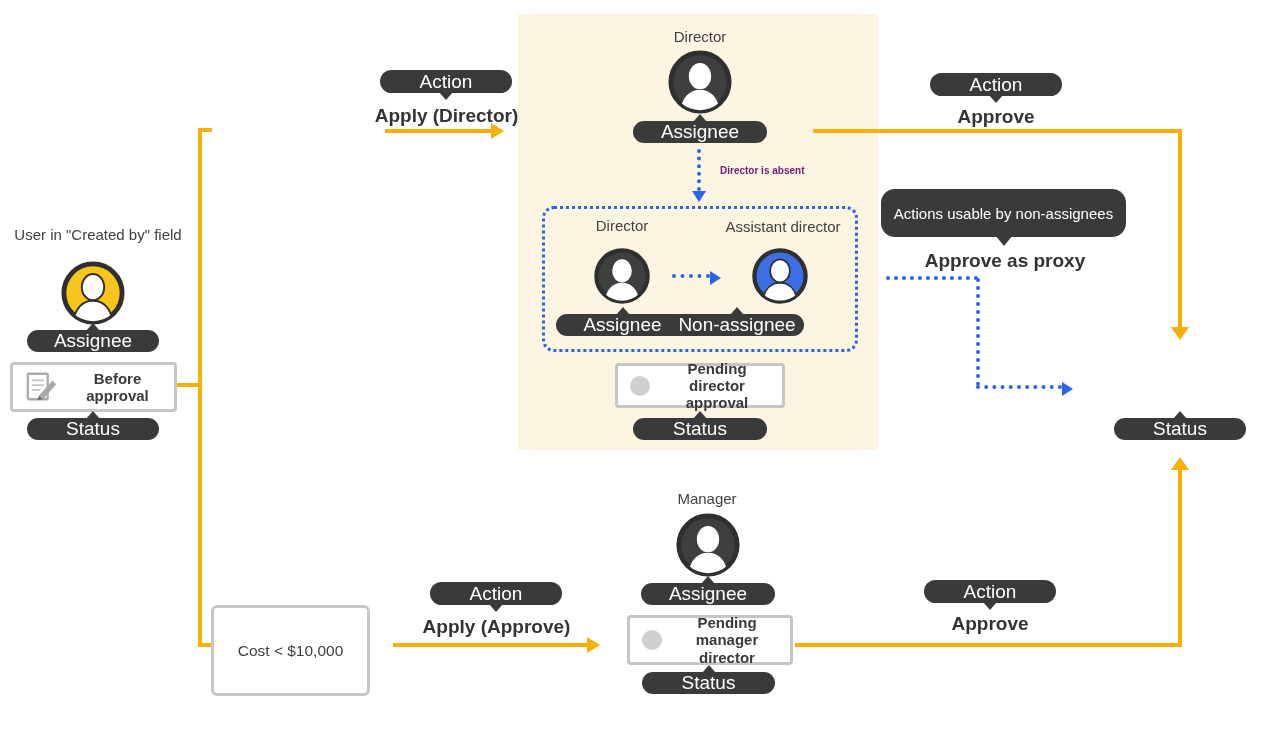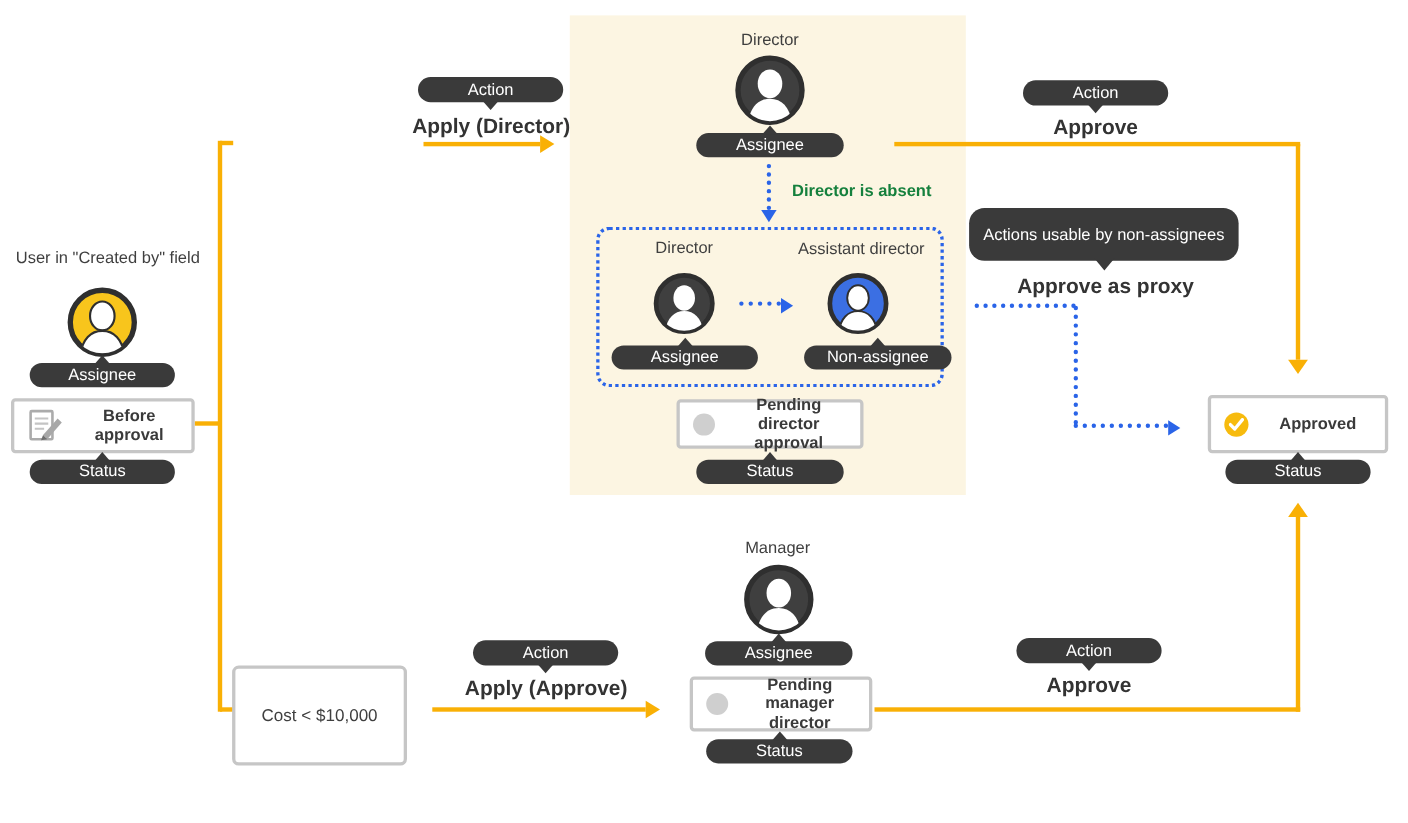--- a/index.html
+++ b/index.html
@@ -12,38 +12,38 @@
   .arrow-d{position:absolute;width:0;height:0;border-left:9px solid transparent;border-right:9px solid transparent;border-top:13px solid #f9b005;}
   .arrow-u{position:absolute;width:0;height:0;border-left:9px solid transparent;border-right:9px solid transparent;border-bottom:13px solid #f9b005;}
   
   .bdot-h{position:absolute;border-top:4px dotted #2a64e8;}
   .bdot-v{position:absolute;border-left:4px dotted #2a64e8;}
   .barrow-r{position:absolute;width:0;height:0;border-top:7px solid transparent;border-bottom:7px solid transparent;border-left:11px solid #2a64e8;}
   .barrow-d{position:absolute;width:0;height:0;border-left:7px solid transparent;border-right:7px solid transparent;border-top:11px solid #2a64e8;}
   .dashedbox{position:absolute;border:3px dotted #2a64e8;border-radius:12px;background:transparent;}
   
   .pill{position:absolute;background:#3a3a3a;color:#fff;border-radius:999px;height:22px;line-height:22px;
-    font-size:15px;text-align:center;}
+    font-size:19px;text-align:center;}
   .ptr{position:absolute;width:0;height:0;left:50%;transform:translateX(-50%);}
   .ptr.up{top:-7px;border-left:7px solid transparent;border-right:7px solid transparent;border-bottom:8px solid #3a3a3a;}
   .ptr.down{bottom:-7px;border-left:7px solid transparent;border-right:7px solid transparent;border-top:8px solid #3a3a3a;}
   .ptr.down-lg{bottom:-9px;border-left:9px solid transparent;border-right:9px solid transparent;border-top:11px solid #3a3a3a;}
   
   .box{position:absolute;background:#fff;border:3px solid #c6c6c6;border-radius:6px;
     display:flex;align-items:center;justify-content:center;box-sizing:border-box;}
   .statusbox{border-radius:4px;justify-content:flex-start;padding-left:12px;gap:8px;}
   .statusbox .txt{flex:1;text-align:center;font-weight:bold;font-size:15px;line-height:1.15;padding-right:6px;}
   .dot{width:20px;height:20px;border-radius:50%;background:#cfcfcf;flex:0 0 auto;}
   .check{width:22px;height:22px;border-radius:50%;background:#f7bb0e;flex:0 0 auto;
     display:flex;align-items:center;justify-content:center;}
   .cond{font-size:15.5px;color:#3f3f3f;}
   
   .rolelabel{position:absolute;font-size:15px;text-align:center;color:#3f3f3f;}
   .aname{position:absolute;font-weight:bold;font-size:19px;text-align:center;color:#333;}
-  .bnote{position:absolute;font-weight:bold;font-size:15px;color:#15803d;white-space:nowrap;}
+  .bnote{position:absolute;font-weight:bold;font-size:10px;color:#701a75;white-space:nowrap;}
   .caption{position:absolute;font-size:15px;text-align:center;color:#3f3f3f;}
   .tooltip{position:absolute;background:#3a3a3a;color:#fff;border-radius:14px;font-size:15px;
     display:flex;align-items:center;justify-content:center;}
   .avatar{position:absolute;}
 </style>
 </head>
 <body>
 
 <div class="canvas">
 
@@ -180,21 +180,21 @@
             <circle cx="34" cy="34" r="29"></circle>
           </clipPath>
         </defs>
       <circle cx="34" cy="34" r="30" fill="#3b6fe3" stroke="#2f2f2f" stroke-width="5"></circle>
       <g clip-path="url(#a4)" fill="#ffffff" stroke="#2f2f2f" stroke-width="2">
         <ellipse cx="34" cy="28" rx="11.5" ry="13.5"></ellipse>
         <path d="M34 42 C23 42 15.5 50 13.5 64 L54.5 64 C52.5 50 45 42 34 42 Z"></path>
       </g>
     </svg>
   </div>
-  <div class="pill" style="left:731px;top:314px;width:134px">
+  <div class="pill" style="left:670px;top:314px;width:134px">
     <span class="ptr up"></span>
     <span>Non-assignee</span>
   </div>
 
   <div class="box statusbox" style="left:615px;top:363px;width:170px;height:45px;border-radius:4px">
     <span class="dot"></span>
     <span class="txt">Pending director approval</span>
   </div>
   <div class="pill" style="left:633px;top:418px;width:134px">
     <span class="ptr up"></span>
@@ -206,28 +206,20 @@
     <span>Action</span>
   </div>
   <div class="aname" style="left:930px;top:106px;width:132px">Approve</div>
 
   <div class="tooltip" style="left:881px;top:189px;width:245px;height:48px">
     <span class="ptr down-lg"></span>
     <span>Actions usable by non-assignees</span>
   </div>
   <div class="aname" style="left:920px;top:250px;width:170px">Approve as proxy</div>
 
-  <div class="box statusbox" style="left:1098px;top:359px;width:164px;height:53px;border-radius:4px">
-    <span class="check">
-      <svg width="14" height="12" viewBox="0 0 14 12">
-          <path d="M1.5 6 L5.5 10 L12.5 1.5" fill="none" stroke="#fff" stroke-width="3" stroke-linecap="round" stroke-linejoin="round"></path>
-        </svg>
-    </span>
-    <span class="txt">Approved</span>
-  </div>
   <div class="pill" style="left:1114px;top:418px;width:132px">
     <span class="ptr up"></span>
     <span>Status</span>
   </div>
 
   <div class="rolelabel" style="left:657px;top:490px;width:100px">Manager</div>
 
   <div class="avatar" style="left:675px;top:512px">
     <svg width="66" height="66" viewBox="0 0 68 68">
       <defs>

